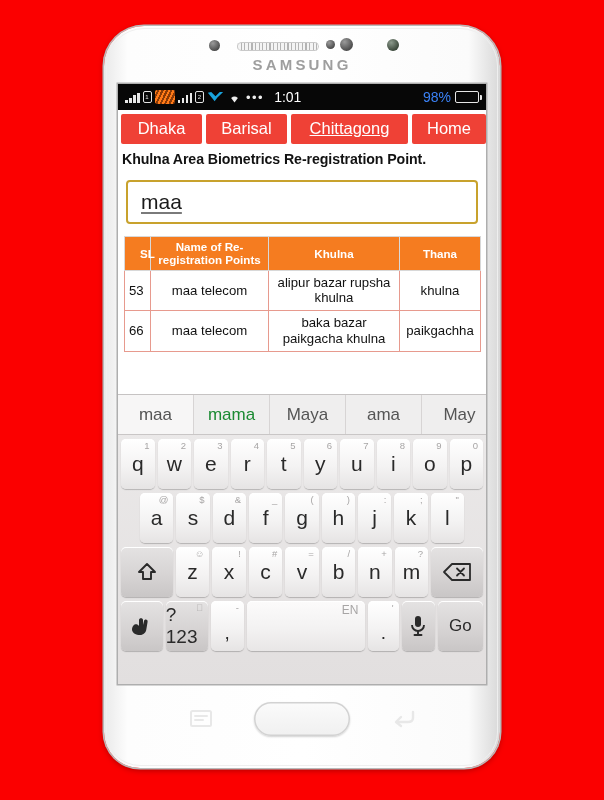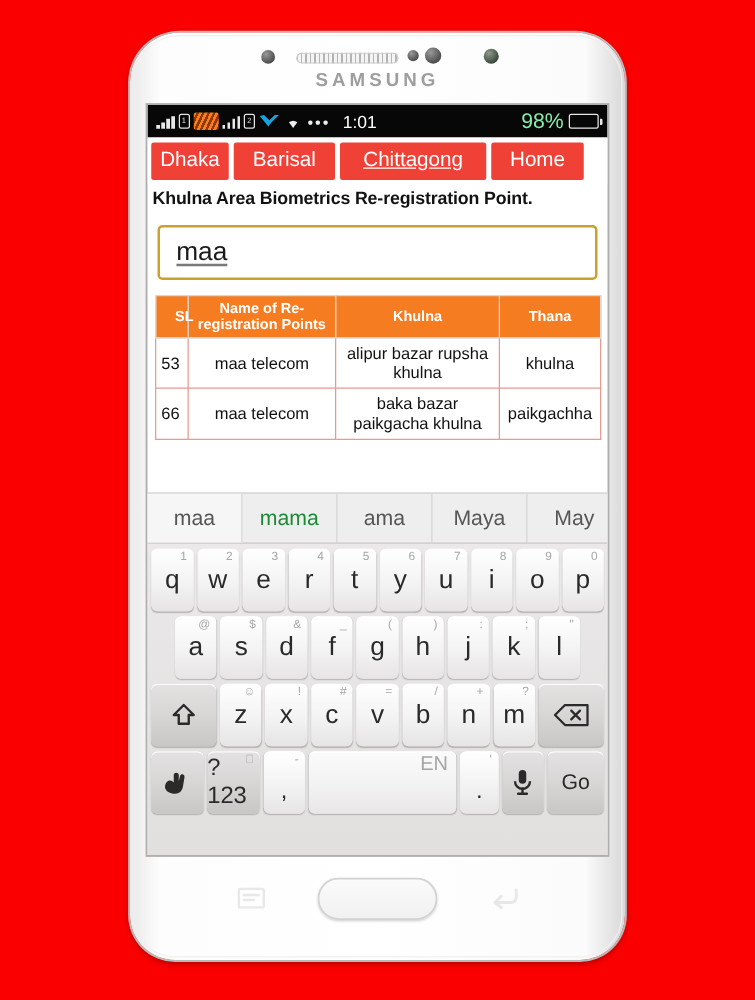--- a/index.html
+++ b/index.html
@@ -69,38 +69,38 @@
   }
   #sim-stripe {
     width:20px; height:14px; border-radius:2px;
     background:repeating-linear-gradient(115deg,#ff7a18 0 2px,#8a3a06 2px 4px);
   }
   #carrier-logo { width:17px; height:14px; }
   #wifi-icon { width:15px; height:13px; }
   #dots { letter-spacing:1.5px; font-size:13px; color:#ededed; margin-left:1px;}
   #clock { margin-left:7px; font-size:14px; color:#fff; }
   #status-right { margin-left:auto; display:flex; align-items:center; gap:4px; }
-  #battery-pct { font-size:17px; color:#86efac; }
+  #battery-pct { font-size:14px; color:#3b82f6; }
   #battery {
     width:24px; height:12px; border:1.5px solid #e6e6e6; border-radius:2px;
     position:relative; padding:1.3px;
   }
   #battery:after{ content:""; position:absolute; right:-4px; top:3px;
     width:2.5px; height:5px; background:#e6e6e6; border-radius:0 1px 1px 0; }
   #battery-fill { height:100%; background:#fff; border-radius:1px; }
 
   
   #nav-row { display:flex; gap:4px; padding:4px 3px 3px 3px; background:#fff; }
   .nav-btn {
     background:#ef4136; color:#fff; border:none;
     font-size:16.5px; font-family:"Liberation Sans", sans-serif;
     padding:5px 0 6px 0; border-radius:2px; flex:0 0 auto; cursor:pointer;
     line-height:1.15;
   }
-  #nav-dhaka{ width:62px; } #nav-barisal{ width:81px; }
+  #nav-dhaka{ width:81px; } #nav-barisal{ width:81px; }
   #nav-chittagong{ width:117px;text-decoration:underline; } #nav-home{ width:74px; }
 
   
   #page-title {
     font-size:14.2px; font-weight:bold; color:#121212;
     padding:4px 0 0 4px; letter-spacing:-.1px;
   }
 
   
   #search-wrap { padding:13px 8px 0 8px; }
@@ -169,21 +169,21 @@
   #row4 .key.comma { flex:1 1 0; }
   #row4 .key.space { flex:3.55 1 0; }
   #row4 .key.period { flex:.9 1 0; }
   #row4 .key.mic { flex:1 1 0; }
   #row4 .key.go { flex:1.35 1 0; font-size:17px; }
   #row4 .key.comma span.glyph,
   #row4 .key.period span.glyph {
     position:absolute; left:50%; transform:translateX(-50%); bottom:7px; font-size:19px;
   }
   #row4 .key.space .en {
-    position:absolute; top:2px; right:7px; font-size:16px; color:#a7a5a5;
+    position:absolute; top:2px; right:7px; font-size:12px; color:#a7a5a5;
   }
   .key.space { background:linear-gradient(180deg,#fcfbfb 0%,#f3f2f2 55%,#e8e6e6 100%); }
 
   
   #bottom-bezel { position:absolute; left:0; bottom:0; width:396px; height:84px; }
   #home-btn {
     position:absolute; left:50%; transform:translateX(-50%); top:18px;
     width:96px; height:34px; border-radius:18px;
     background:linear-gradient(180deg,#fbfbfb,#f0f0f0);
     box-shadow:inset 0 0 0 1.5px #d2d2d2, 0 1px 2px rgba(0,0,0,.18);
@@ -282,22 +282,22 @@
           </tr>
         </tbody>
       </table>
     </div>
 
     <div id="keyboard">
 
       <div id="suggestions">
         <div class="sugg active">maa</div>
         <div class="sugg bold-green">mama</div>
+        <div class="sugg">Maya</div>
         <div class="sugg">ama</div>
-        <div class="sugg">Maya</div>
         <div class="sugg">May</div>
       </div>
 
       <div class="krow" id="row1">
         <div class="key letter">
             <span class="hint">1</span>
             <span>q</span>
           </div>
         <div class="key letter">
             <span class="hint">2</span>

